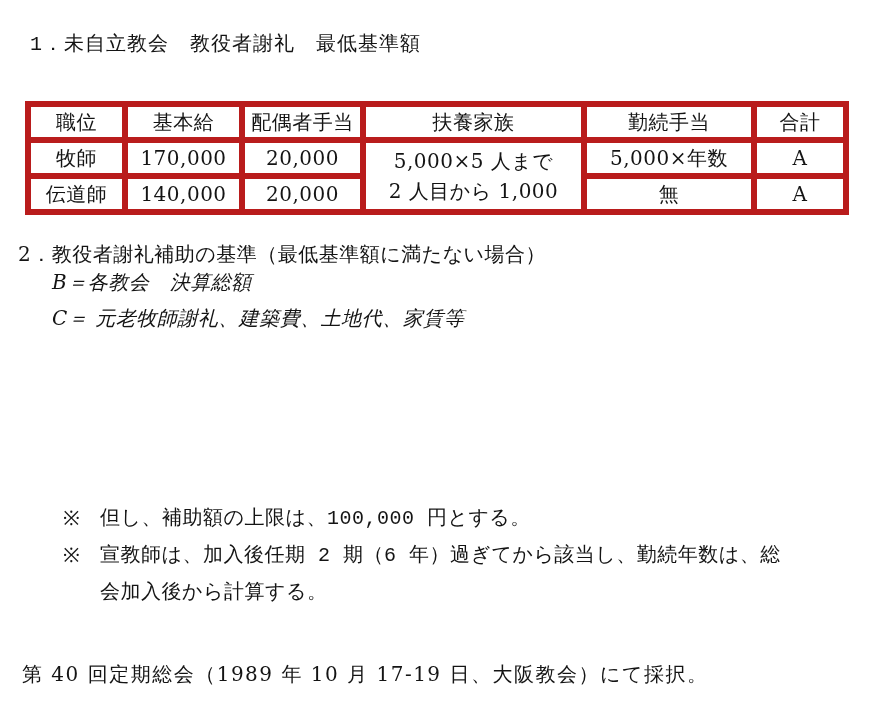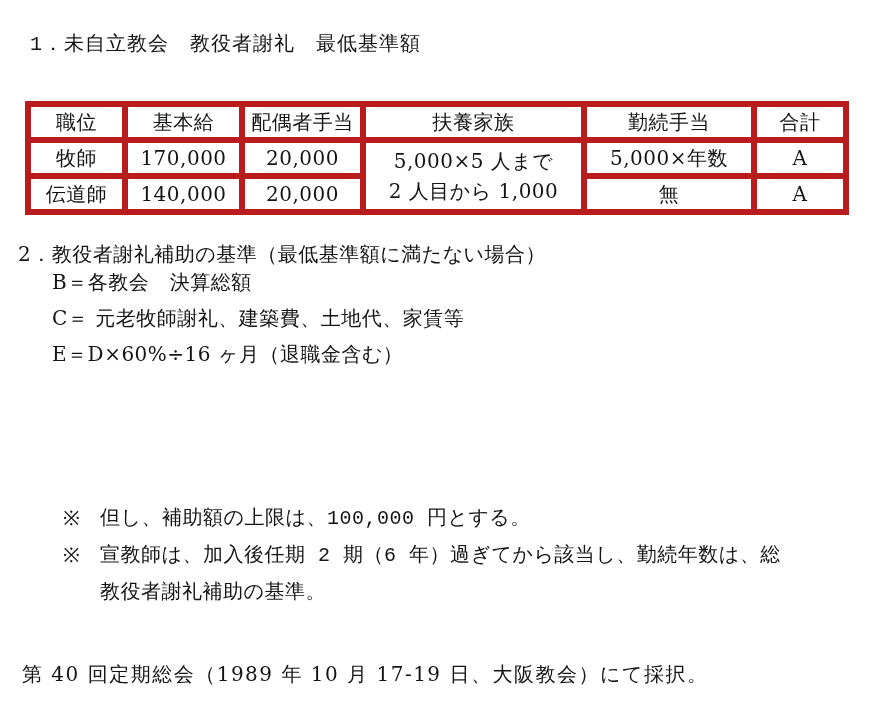--- a/index.html
+++ b/index.html
@@ -55,20 +55,21 @@
     white-space: nowrap;
   }
   .formulas {
     position: absolute;
     left: 52px;
     top: 264px;
   }
   .formula {
     line-height: 36px;
     white-space: nowrap;
+    font-style: italic;
   }
   .notes {
     position: absolute;
     left: 63px;
     top: 500px;
     width: 790px;
   }
   .note {
     display: flex;
     align-items: flex-start;
@@ -140,34 +141,33 @@
         <td>A</td>
       </tr>
     </tbody>
   </table>
 
   <div class="sec2-title"><span>2．</span><span>教役者謝礼補助の基準（最低基準額に満たない場合）</span></div>
 
   <div class="formulas">
     <div class="formula">B＝各教会　決算総額</div>
     <div class="formula">C＝ 元老牧師謝礼、建築費、土地代、家賃等</div>
-    <div class="formula">E＝D×60%÷16 ヶ月（退職金含む）</div>
   </div>
 
   <div class="notes">
     <div class="note">
       <span class="marker">※</span>
       <div class="ntext">
         <div>但し、補助額の上限は、100,000 円とする。</div>
       </div>
     </div>
     <div class="note">
       <span class="marker">※</span>
       <div class="ntext">
         <div>宣教師は、加入後任期 2 期（6 年）過ぎてから該当し、勤続年数は、総</div>
-        <div>教役者謝礼補助の基準。</div>
+        <div>会加入後から計算する。</div>
       </div>
     </div>
   </div>
 
   <div class="footer">第 40 回定期総会（1989 年 10 月 17-19 日、大阪教会）にて採択。</div>
 
 </div>
 
 </body></html>

